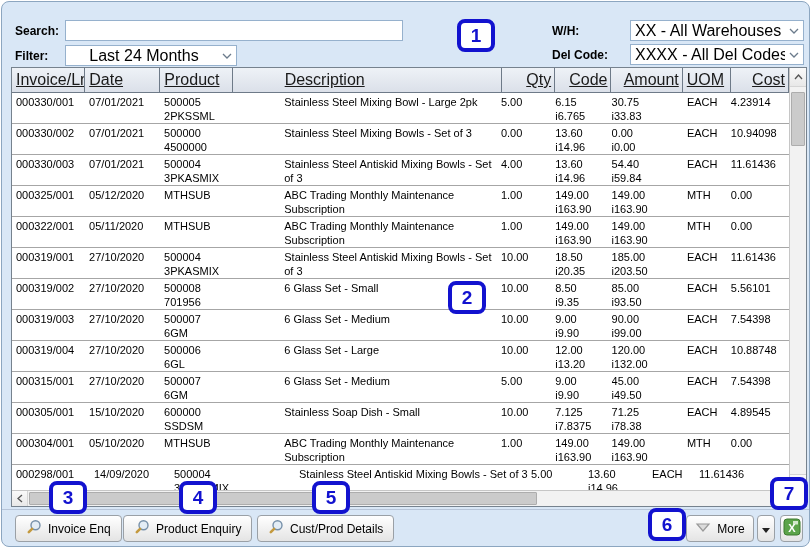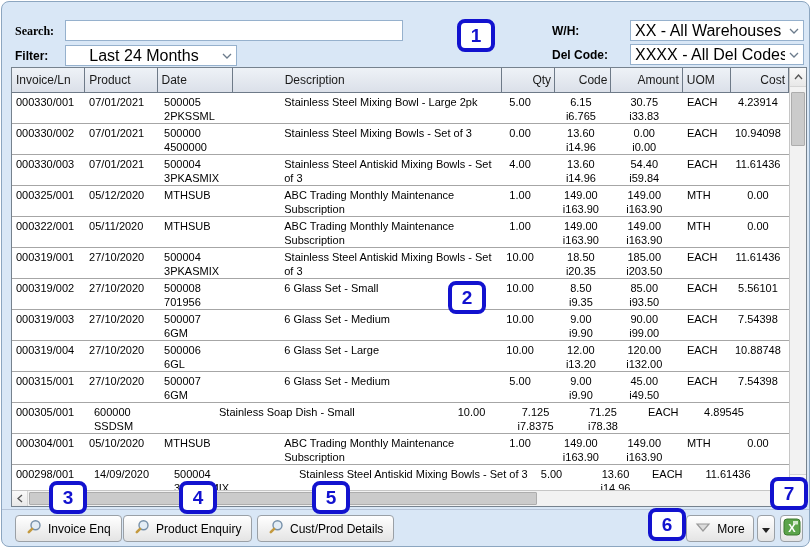--- a/index.html
+++ b/index.html
@@ -4,21 +4,21 @@
 <style>
   * { margin:0; padding:0; box-sizing:border-box; }
   body { font-family:"Liberation Sans", sans-serif; background:#fff; }
   .stage { position:relative; width:812px; height:549px; background:#fff; overflow:hidden; }
 
   .window { position:absolute; left:1px; top:1px; width:809px; height:546px;
             border:1px solid #8ca6c0; border-radius:8px; background:#d9e7f6; }
 
   
   .flabel { position:absolute; font-size:12px; font-weight:bold; color:#000; }
-  .lbl-search { left:13px; top:22px;font-family:Liberation Serif, serif; }
+  .lbl-search { left:13px; top:22px; }
   .lbl-filter { left:13px; top:47px; }
   .lbl-wh { left:550px; top:22px; }
   .lbl-del { left:550px; top:46px; }
 
   .tinput { position:absolute; left:63px; top:18px; width:338px; height:21px;
             border:1px solid #96b1cd; background:#fff; font-family:"Liberation Sans",sans-serif;
             font-size:12px; padding:0 4px; outline:none; }
 
   .selectbox { position:absolute; height:21px; border:1px solid #96b1cd; background:#fff;
                display:flex; align-items:center; font-size:16px; color:#000; cursor:default; }
@@ -26,28 +26,28 @@
   .selectbox .chev { width:18px; display:flex; align-items:center; justify-content:center; }
   .sel-filter { left:63px; top:43px; width:172px;text-align:center; }
   .sel-wh { left:628px; top:18px; width:174px; }
   .sel-del { left:628px; top:42px; width:174px; }
 
   
   .grid { position:absolute; left:9px; top:65px; width:796px; height:440px;
           background:#fff; border:1px solid #76828e; overflow:hidden; }
   .ghead { display:flex; height:25px; background:linear-gradient(#eef2f7,#dbe0e9);
            border-bottom:1px solid #6e7a88; width:777px; }
-  .ghead .hcell { font-size:12px; color:#1a1a1a; display:flex; align-items:center;
-                  border-right:1px solid #6e7a88; padding-left:4px; overflow:hidden; }
+  .ghead .hcell { font-size:16px; color:#1a1a1a; display:flex; align-items:center;
+                  border-right:1px solid #6e7a88; padding-left:4px; overflow:hidden;text-decoration:underline; }
   .ghead .hcell.num { justify-content:flex-end; padding-left:0; padding-right:3px; }
   .gbody { width:777px; height:397px; overflow:hidden; }
   .row { display:flex; height:31px; border-bottom:1px solid #a6a6a6; background:#fff; }
   .cell { font-size:11px; line-height:14px; color:#000; padding:2px 0 0 4px;
           overflow:hidden; white-space:nowrap; }
-  .cell.num { text-align:center; padding-left:0; }
+  .cell.num { text-align:left; padding-left:0; }
   .c-inv {width:78px;} .c-date {width:80px;} .c-prod {width:77px;}
   .c-desc {width:236px; white-space:normal;margin-left:48px;}
   .c-qty {width:57px;} .c-price {width:60px;} .c-amt {width:76px;}
   .c-uom {width:51px;} .c-cost {width:62px; border-right:none;}
   .row .c-qty {padding-right:16px;} .row .c-price {padding-right:5px;}
   .row .c-amt {padding-right:6px;} .row .c-cost {padding-right:4px;}
   .l2 { display:block; }
 
   
   .vscroll { position:absolute; top:0; right:0; width:17px; height:422px;
@@ -125,22 +125,22 @@
       <span class="chev">
         <svg width="10" height="6" viewBox="0 0 10 6">
             <polyline points="1,1 5,5 9,1" fill="none" stroke="#6b7b8c" stroke-width="1.3"></polyline>
           </svg>
       </span>
     </div>
 
     <div class="grid">
       <div class="ghead">
           <div class="hcell c-inv">Invoice/Ln</div>
+          <div class="hcell c-date">Date</div>
           <div class="hcell c-prod">Product</div>
-          <div class="hcell c-date">Date</div>
           <div class="hcell c-desc">Description</div>
           <div class="hcell c-qty num">Qty</div>
           <div class="hcell c-price num">Code</div>
           <div class="hcell c-amt num">Amount</div>
           <div class="hcell c-uom">UOM</div>
           <div class="hcell c-cost num">Cost</div>
         </div>
       <div class="gbody">
           <div class="row">
             <div class="cell c-inv"><span>000330/001</span></div>
@@ -247,20 +247,21 @@
             <div class="cell c-prod"><span>500007</span><span class="l2">6GM</span></div>
             <div class="cell c-desc"><span>6 Glass Set - Medium</span></div>
             <div class="cell c-qty num"><span>5.00</span></div>
             <div class="cell c-price num"><span>9.00</span><span class="l2">i9.90</span></div>
             <div class="cell c-amt num"><span>45.00</span><span class="l2">i49.50</span></div>
             <div class="cell c-uom"><span>EACH</span></div>
             <div class="cell c-cost num"><span>7.54398</span></div>
           </div>
           <div class="row">
             <div class="cell c-inv"><span>000305/001</span></div>
+            <div class="cell c-date"><span>15/10/2020</span></div>
             <div class="cell c-prod"><span>600000</span><span class="l2">SSDSM</span></div>
             <div class="cell c-desc"><span>Stainless Soap Dish - Small</span></div>
             <div class="cell c-qty num"><span>10.00</span></div>
             <div class="cell c-price num"><span>7.125</span><span class="l2">i7.8375</span></div>
             <div class="cell c-amt num"><span>71.25</span><span class="l2">i78.38</span></div>
             <div class="cell c-uom"><span>EACH</span></div>
             <div class="cell c-cost num"><span>4.89545</span></div>
           </div>
           <div class="row">
             <div class="cell c-inv"><span>000304/001</span></div>

